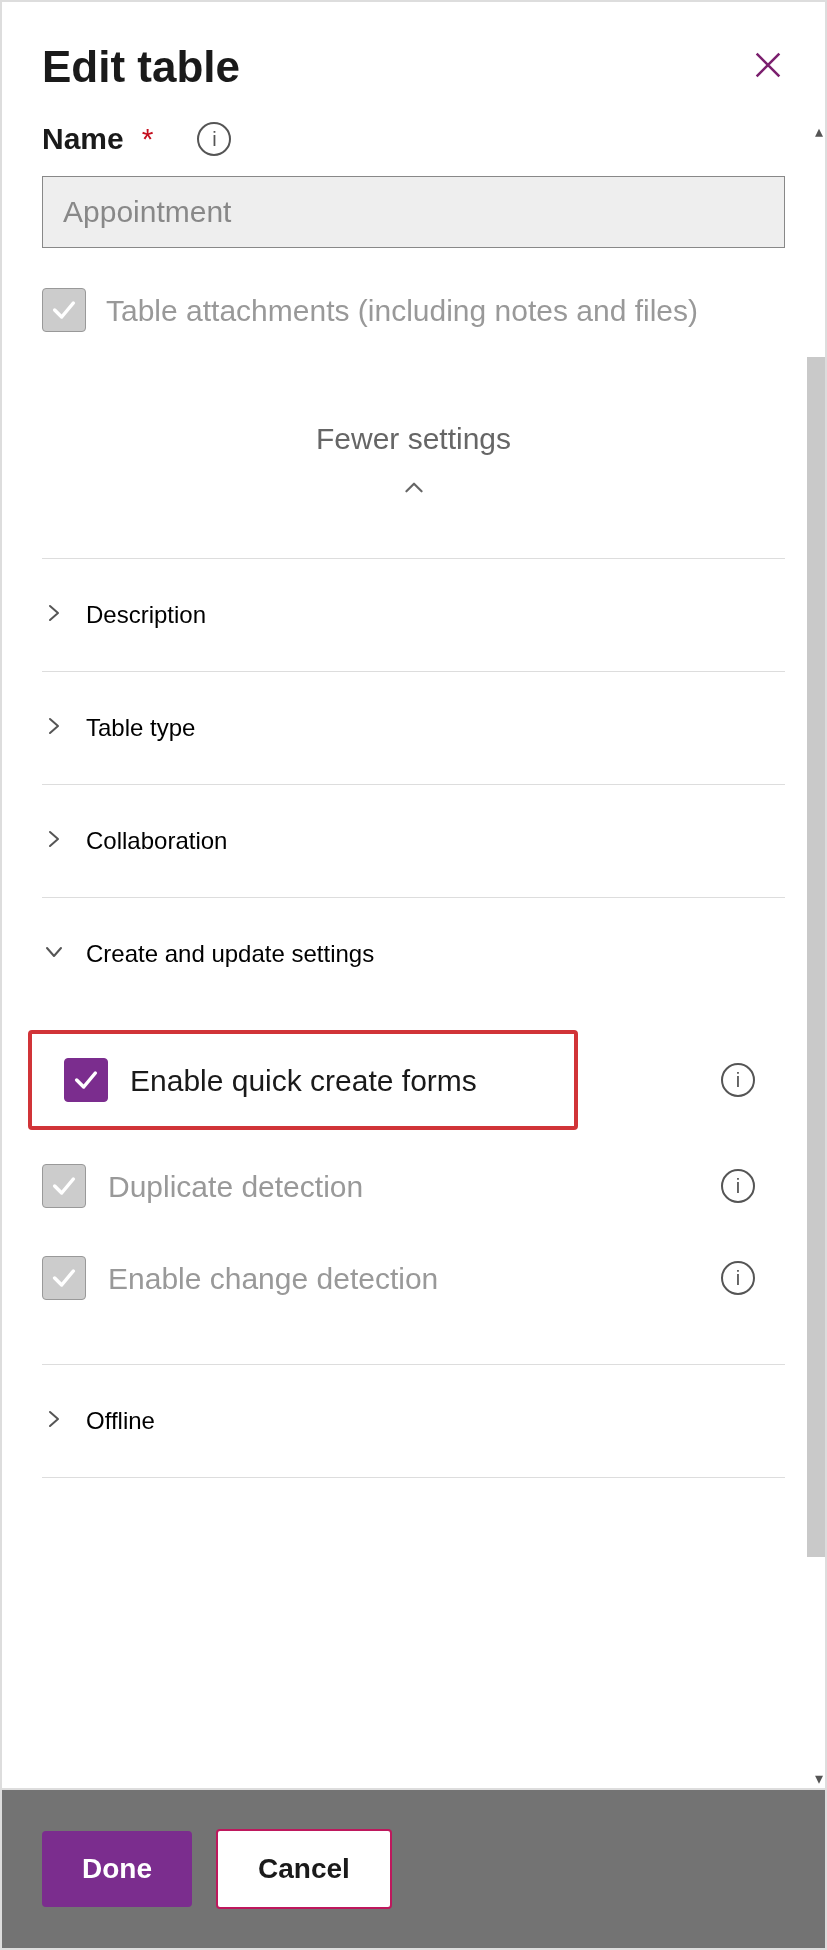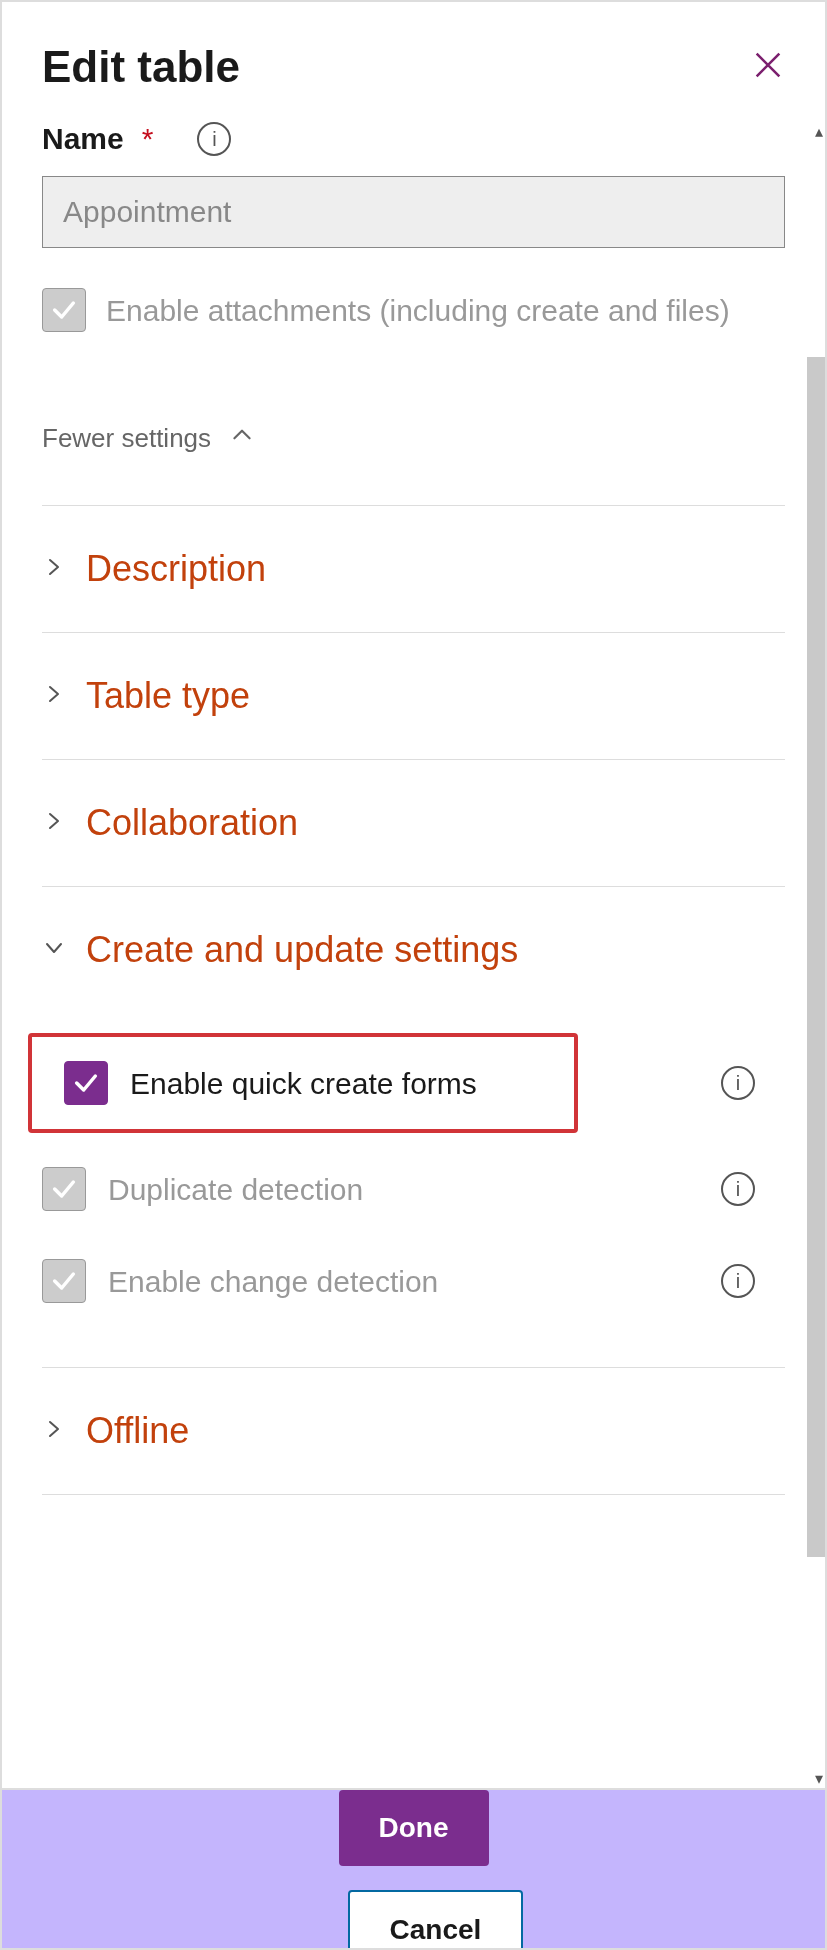--- a/index.html
+++ b/index.html
@@ -128,41 +128,42 @@
     font-size: 30px;
     color: #999;
     line-height: 1.4;
     padding-top: 2px;
   }
   .check-label.active { color: #1a1a1a; text-align: right; }
   .fewer-settings {
     display: flex;
     align-items: center;
     gap: 18px;
-    font-size: 26px;
+    font-size: 30px;
     color: #666;
     margin-top: 90px;
     cursor: pointer;
+    flex-direction: column;
   }
   .divider {
     height: 1px;
     background: #ddd;
     margin: 0;
   }
   .section-header {
     display: flex;
     align-items: center;
     gap: 20px;
     padding: 42px 0;
     cursor: pointer;
   }
   .section-header .chev { color: #555; }
   .section-header .title {
-    font-size: 36px;
-    color: #c2410c;
+    font-size: 24px;
+    color: #000000;
   }
   .settings-group {
     padding: 10px 0 40px 0;
   }
   .settings-row {
     display: flex;
     align-items: center;
     gap: 22px;
     padding: 24px 0;
     position: relative;
@@ -190,40 +191,38 @@
   }
   .footer {
     position: absolute;
     bottom: 0; left: 0; right: 0;
     height: 160px;
     border-top: 2px solid #ddd;
     display: flex;
     align-items: center;
     gap: 24px;
     padding: 0 40px;
-    background: #c4b5fd;
-    flex-direction: column;
+    background: #737373;
   }
   .btn {
     font-size: 28px;
     font-weight: 600;
     padding: 22px 40px;
     border-radius: 4px;
     cursor: pointer;
   }
   .btn-primary {
     background: #7b2d8e;
     color: #fff;
     border: none;
   }
   .btn-secondary {
     background: #fff;
     color: #1a1a1a;
-    border: 2px solid #0369a1;
-    margin-left: 44px;
+    border: 2px solid #be185d;
   }
 </style>
 </head>
 <body>
 
 <div class="header">
   <h1>Edit table</h1>
   <span class="close-x">
     <svg width="34" height="34" viewBox="0 0 24 24" fill="none">
         <path d="M4 4 L20 20 M20 4 L4 20" stroke="currentColor" stroke-width="1.8"></path>
@@ -242,21 +241,21 @@
     </div>
     <input class="input-disabled" type="text" disabled="" value="Appointment" style="">
   </div>
 
   <div class="checkbox-row">
     <span class="checkbox disabled">
       <svg width="28" height="28" viewBox="0 0 24 24" fill="none">
           <path d="M4 12 L10 18 L20 6" stroke="#fff" stroke-width="3" stroke-linecap="round" stroke-linejoin="round"></path>
         </svg>
     </span>
-    <span class="check-label">Enable attachments (including create and files)</span>
+    <span class="check-label">Table attachments (including notes and files)</span>
   </div>
 
   <div class="fewer-settings">
     <span>Fewer settings</span>
     <span>
       <svg width="26" height="26" viewBox="0 0 24 24" fill="none">
           <path d="M5 15 L12 8 L19 15" stroke="#666" stroke-width="2" stroke-linecap="round" stroke-linejoin="round"></path>
         </svg>
     </span>
   </div>

